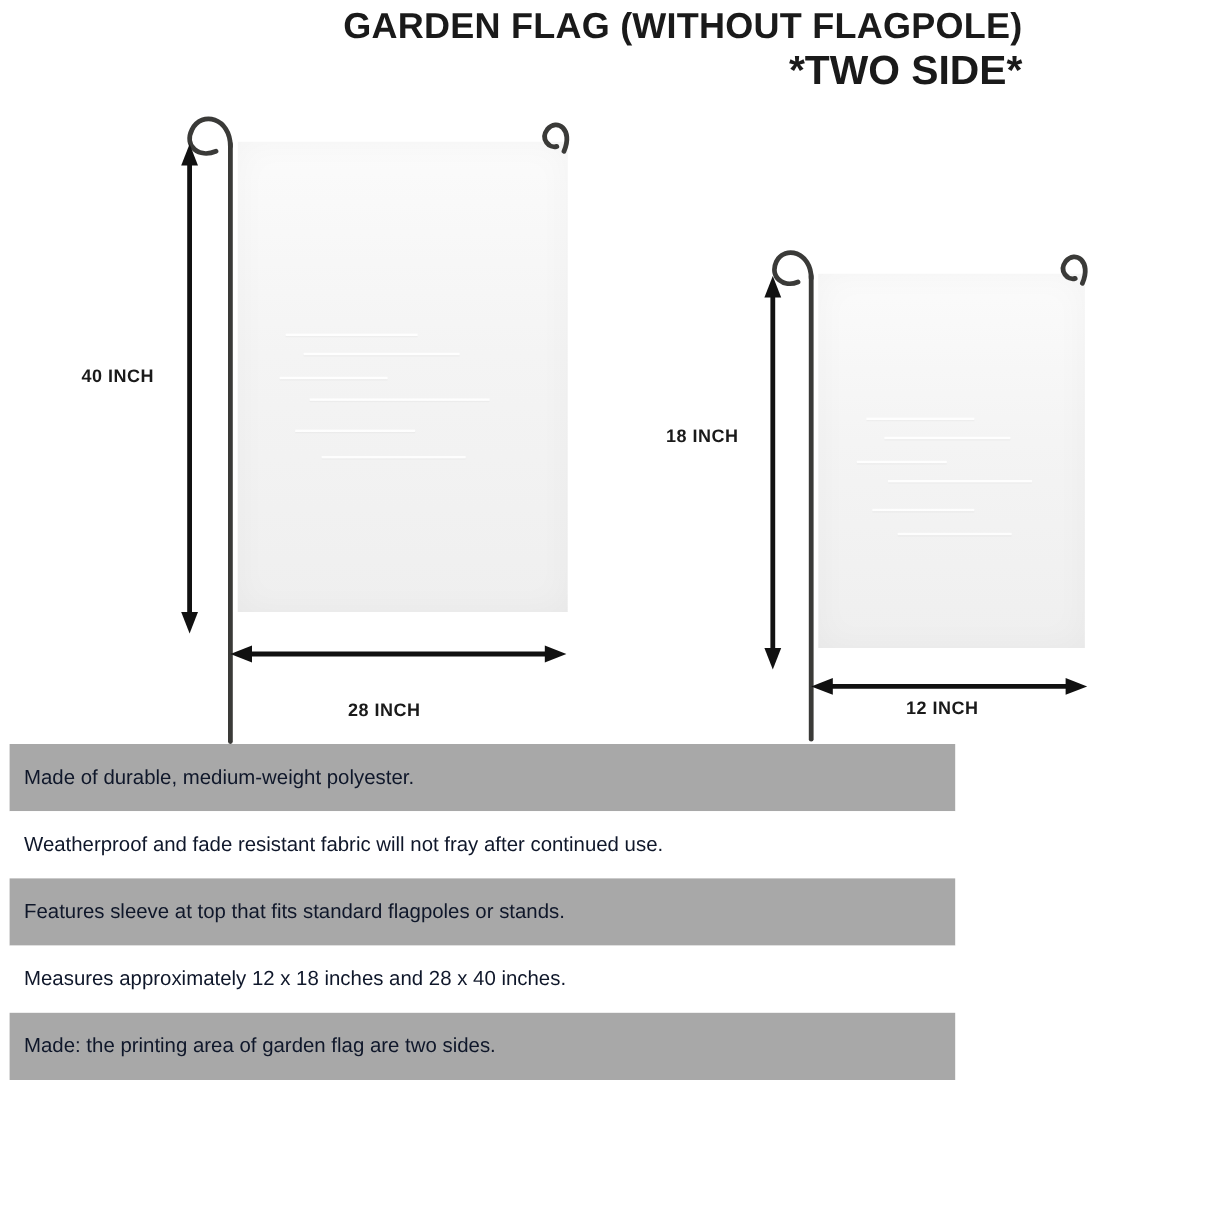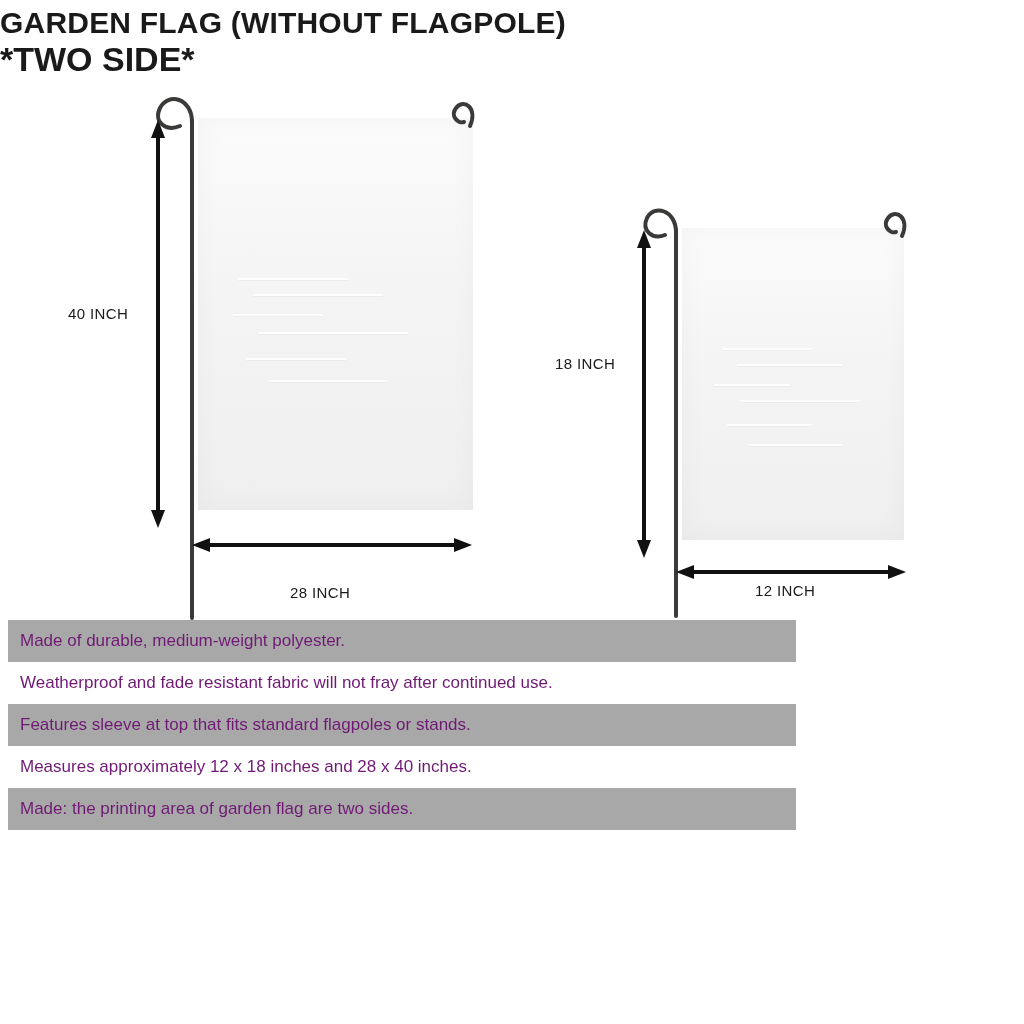--- a/index.html
+++ b/index.html
@@ -21,21 +21,21 @@
     width: 1024px;
     height: 1024px;
   }
 
   
   .title-block {
     position: absolute;
     top: 6px;
     left: 0;
     width: 852px;
-    text-align: left;
+    text-align: right;
   }
   .title-line1 {
     font-size: 30px;
     font-weight: bold;
     letter-spacing: 0.2px;
     line-height: 1.12;
   }
   .title-line2 {
     font-size: 34px;
     font-weight: bold;
@@ -61,39 +61,39 @@
   .flag-cloth .fold {
     position: absolute;
     height: 2px;
     background: rgba(255,255,255,0.85);
     box-shadow: 0 1px 1px rgba(0,0,0,0.035);
   }
 
   .dim-label {
     position: absolute;
     font-size: 15px;
-    font-weight: normal;
+    font-weight: bold;
     letter-spacing: 0.4px;
     white-space: nowrap;
   }
 
   
   .features {
     position: absolute;
     left: 8px;
     top: 620px;
     width: 788px;
   }
   .feature-row {
-    height: 42px;
+    height: 56px;
     display: flex;
     align-items: center;
     padding-left: 12px;
     font-size: 17px;
-    color: #701a75;
+    color: #0f172a;
     box-sizing: border-box;
   }
   .feature-row.alt { background: #a8a8a8; }
   .feature-row.plain { background: #ffffff; }
 </style>
 </head>
 <body>
 
 <div id="canvas">
 

